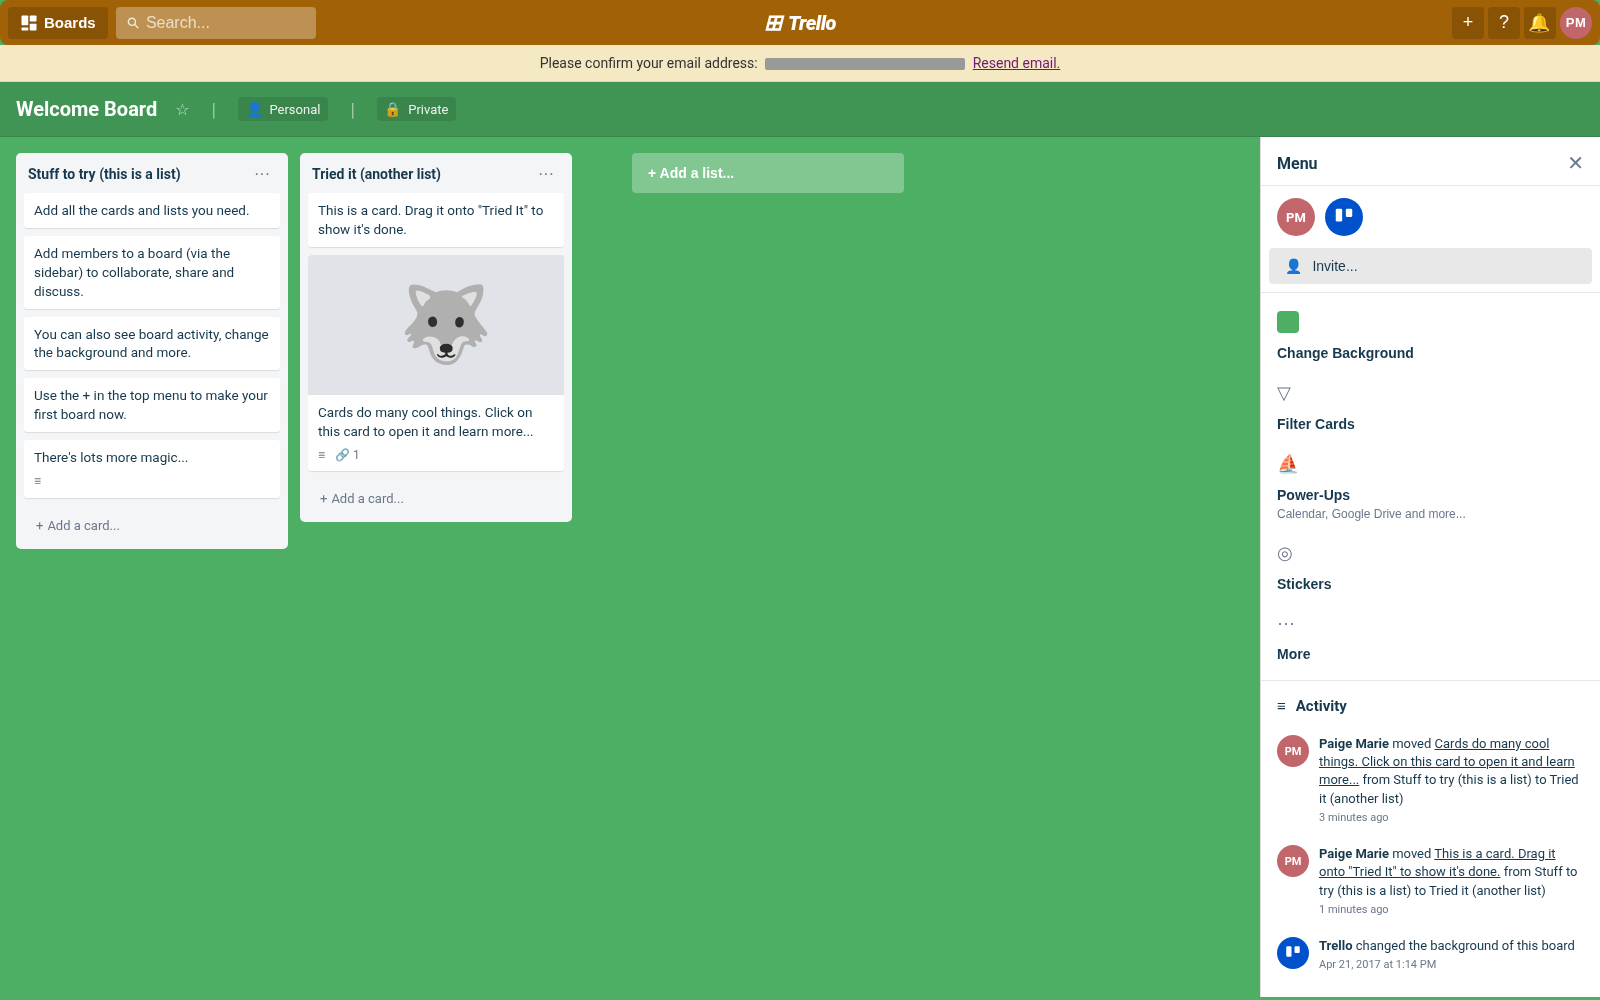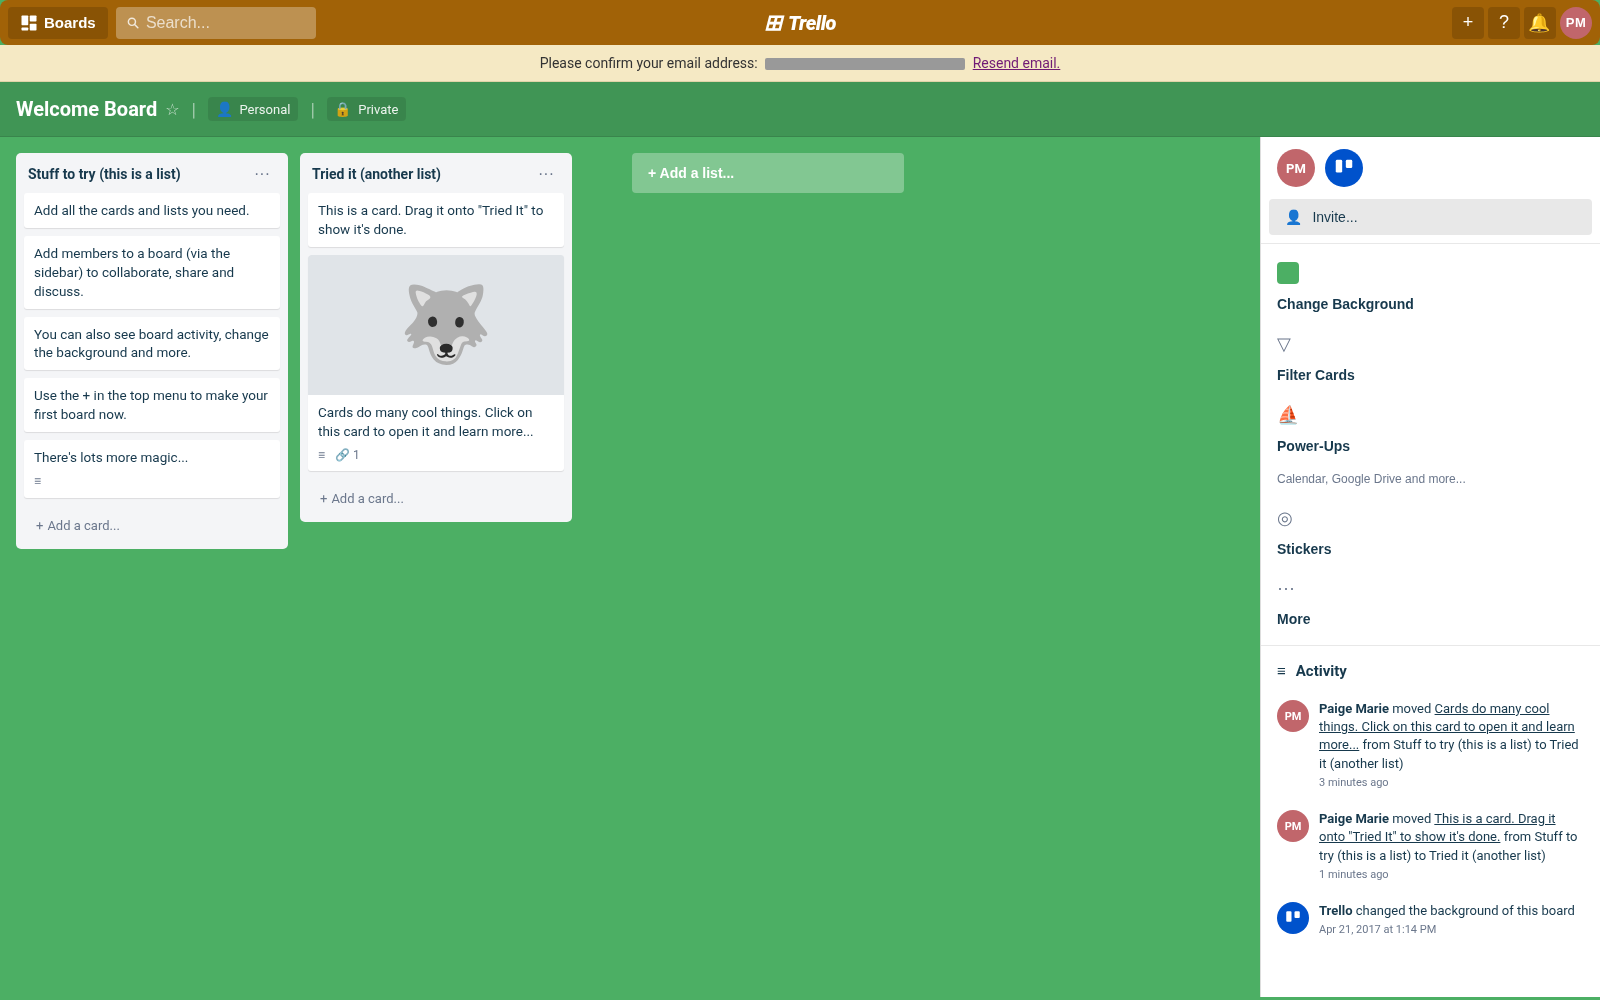--- a/index.html
+++ b/index.html
@@ -73,21 +73,21 @@
       color: transparent;
       border-radius: 2px;
       height: 12px;
       width: 200px;
       vertical-align: middle;
       margin: 0 4px;
     }
 
     
     #board-header {
-      display: flex; align-items: center; gap: 8px;
+      display: flex; align-items: center; gap: 18px;
       padding: 8px 16px; background: rgba(0,0,0,0.15);
       border-bottom: 1px solid rgba(0,0,0,0.1);
       height: 55px;
     }
     #board-title {
       color: #fff; font-size: 20px; font-weight: 700;
     }
     #board-star { color: rgba(255,255,255,0.7); font-size: 16px; cursor: pointer; }
     .divider { color: rgba(255,255,255,0.5); font-size: 18px; margin: 0 4px; }
     .board-meta {
@@ -232,21 +232,21 @@
     .menu-section { padding: 8px 0; border-top: 1px solid #e8e8e8; }
     .menu-item {
       display: flex; align-items: flex-start; gap: 12px;
       padding: 10px 16px; cursor: pointer; color: #17394d;
       border: none; background: none; width: 100%; text-align: left; flex-direction: column;
     }
     .menu-item-icon { font-size: 18px; color: #6b778c; flex-shrink: 0; margin-top: 1px; }
     .menu-item-green { background: #4caf64; border-radius: 4px; width: 22px; height: 22px; flex-shrink: 0; }
     .menu-item-text { display: flex; flex-direction: column; }
     .menu-item-label { font-size: 14px; font-weight: 600; color: #17394d; }
-    .menu-item-sub { font-size: 12px; color: #6b778c; margin-top: 18px; }
+    .menu-item-sub { font-size: 12px; color: #6b778c; margin-top: 4px; }
 
     
     .activity-section { padding: 8px 0; border-top: 1px solid #e8e8e8; }
     .activity-header {
       display: flex; align-items: center; gap: 10px;
       padding: 8px 16px 12px;
       font-size: 15px; font-weight: 700; color: #17394d;
     }
     .activity-item {
       display: flex; align-items: flex-start; gap: 10px;
@@ -385,20 +385,24 @@
     </div>
 
     <button class="add-list-btn">
       <span>+ Add a list...</span>
     </button>
 
   </div>
 
   <div id="menu-sidebar">
 
+    <div id="menu-header">
+      <span>Menu</span>
+      <button id="menu-close-btn">✕</button>
+    </div>
 
     <div class="menu-members-row">
       <div class="avatar-circle" style="background:#c1666b;">PM</div>
       <div class="trello-logo-circle">
         <svg width="22" height="22" viewBox="0 0 24 24" fill="white">
           <rect x="3" y="3" width="7" height="14" rx="1.5"></rect>
           <rect x="14" y="3" width="7" height="9" rx="1.5"></rect>
         </svg>
       </div>
     </div>

